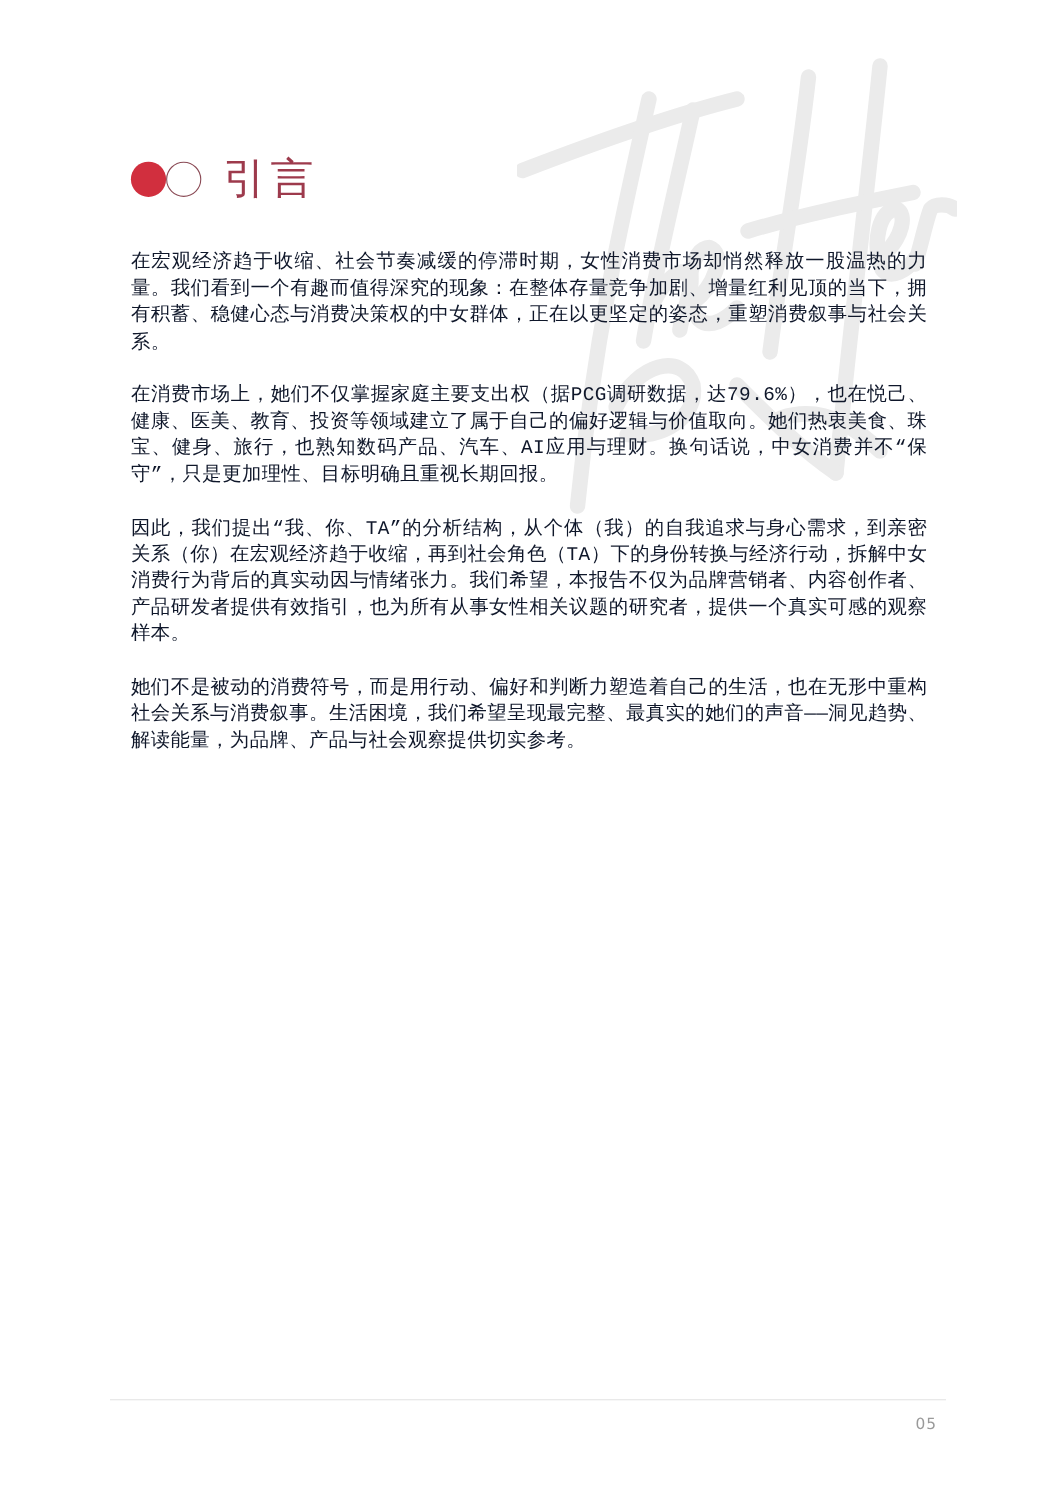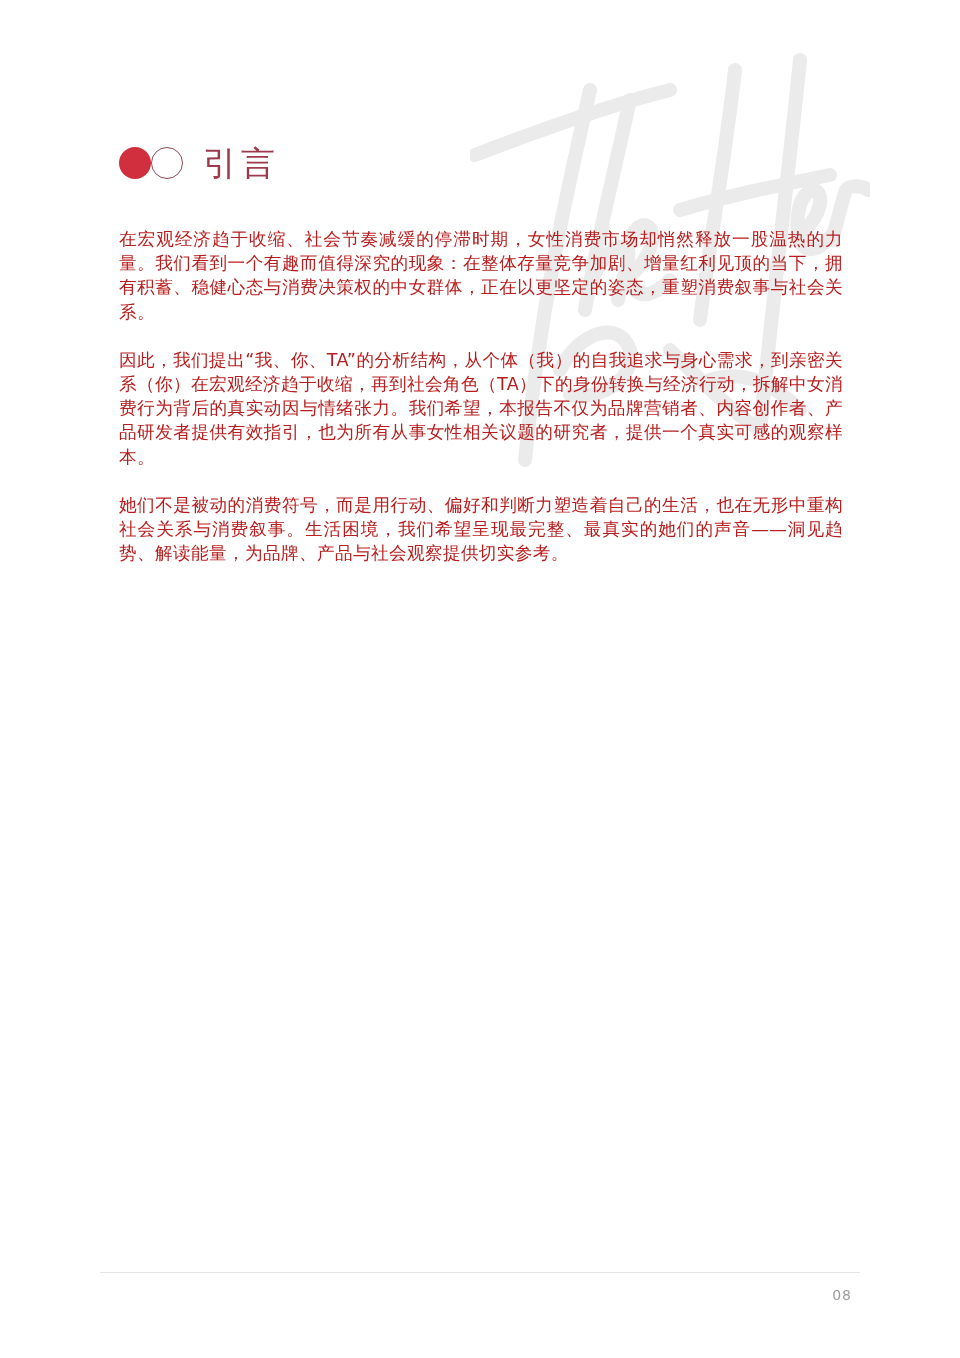--- a/index.html
+++ b/index.html
@@ -52,40 +52,41 @@
       left: 32px;
       top: 1px;
       width: 30px;
       height: 30px;
       border-radius: 50%;
       border: 1px solid #8a4a55;
       background: #ffffff;
     }
     .title {
       margin-left: 18px;
-      font-size: 34px;
+      font-size: 39px;
       color: #9d3a4c;
       letter-spacing: 4px;
       line-height: 40px;
     }
     .content {
       position: absolute;
       left: 119px;
       top: 227px;
       width: 724px;
       z-index: 1;
     }
     .para {
       margin: 0 0 24px 0;
       font-size: 17.6px;
       line-height: 24.2px;
-      color: #b91c1c;
+      color: #0f172a;
       text-align: justify;
       letter-spacing: 0.4px;
       word-break: break-all;
+      font-family: Liberation Mono, monospace;
     }
     .footer-rule {
       position: absolute;
       left: 100px;
       top: 1272px;
       width: 760px;
       height: 1px;
       background: #e4e4e4;
     }
     .page-number {
@@ -130,18 +131,19 @@
 <div class="header">
   <div class="dots">
     <div class="dot-filled"></div>
     <div class="dot-outline"></div>
   </div>
   <div class="title">引言</div>
 </div>
 
 <div class="content">
   <p class="para">在宏观经济趋于收缩、社会节奏减缓的停滞时期，女性消费市场却悄然释放一股温热的力量。我们看到一个有趣而值得深究的现象：在整体存量竞争加剧、增量红利见顶的当下，拥有积蓄、稳健心态与消费决策权的中女群体，正在以更坚定的姿态，重塑消费叙事与社会关系。</p>
+  <p class="para">在消费市场上，她们不仅掌握家庭主要支出权（据PCG调研数据，达79.6%），也在悦己、健康、医美、教育、投资等领域建立了属于自己的偏好逻辑与价值取向。她们热衷美食、珠宝、健身、旅行，也熟知数码产品、汽车、AI应用与理财。换句话说，中女消费并不“保守”，只是更加理性、目标明确且重视长期回报。</p>
   <p class="para">因此，我们提出“我、你、TA”的分析结构，从个体（我）的自我追求与身心需求，到亲密关系（你）在宏观经济趋于收缩，再到社会角色（TA）下的身份转换与经济行动，拆解中女消费行为背后的真实动因与情绪张力。我们希望，本报告不仅为品牌营销者、内容创作者、产品研发者提供有效指引，也为所有从事女性相关议题的研究者，提供一个真实可感的观察样本。</p>
   <p class="para">她们不是被动的消费符号，而是用行动、偏好和判断力塑造着自己的生活，也在无形中重构社会关系与消费叙事。生活困境，我们希望呈现最完整、最真实的她们的声音——洞见趋势、解读能量，为品牌、产品与社会观察提供切实参考。</p>
 </div>
 
 <div class="footer-rule"></div>
-<div class="page-number">08</div>
+<div class="page-number">05</div>
 
 </body></html>

